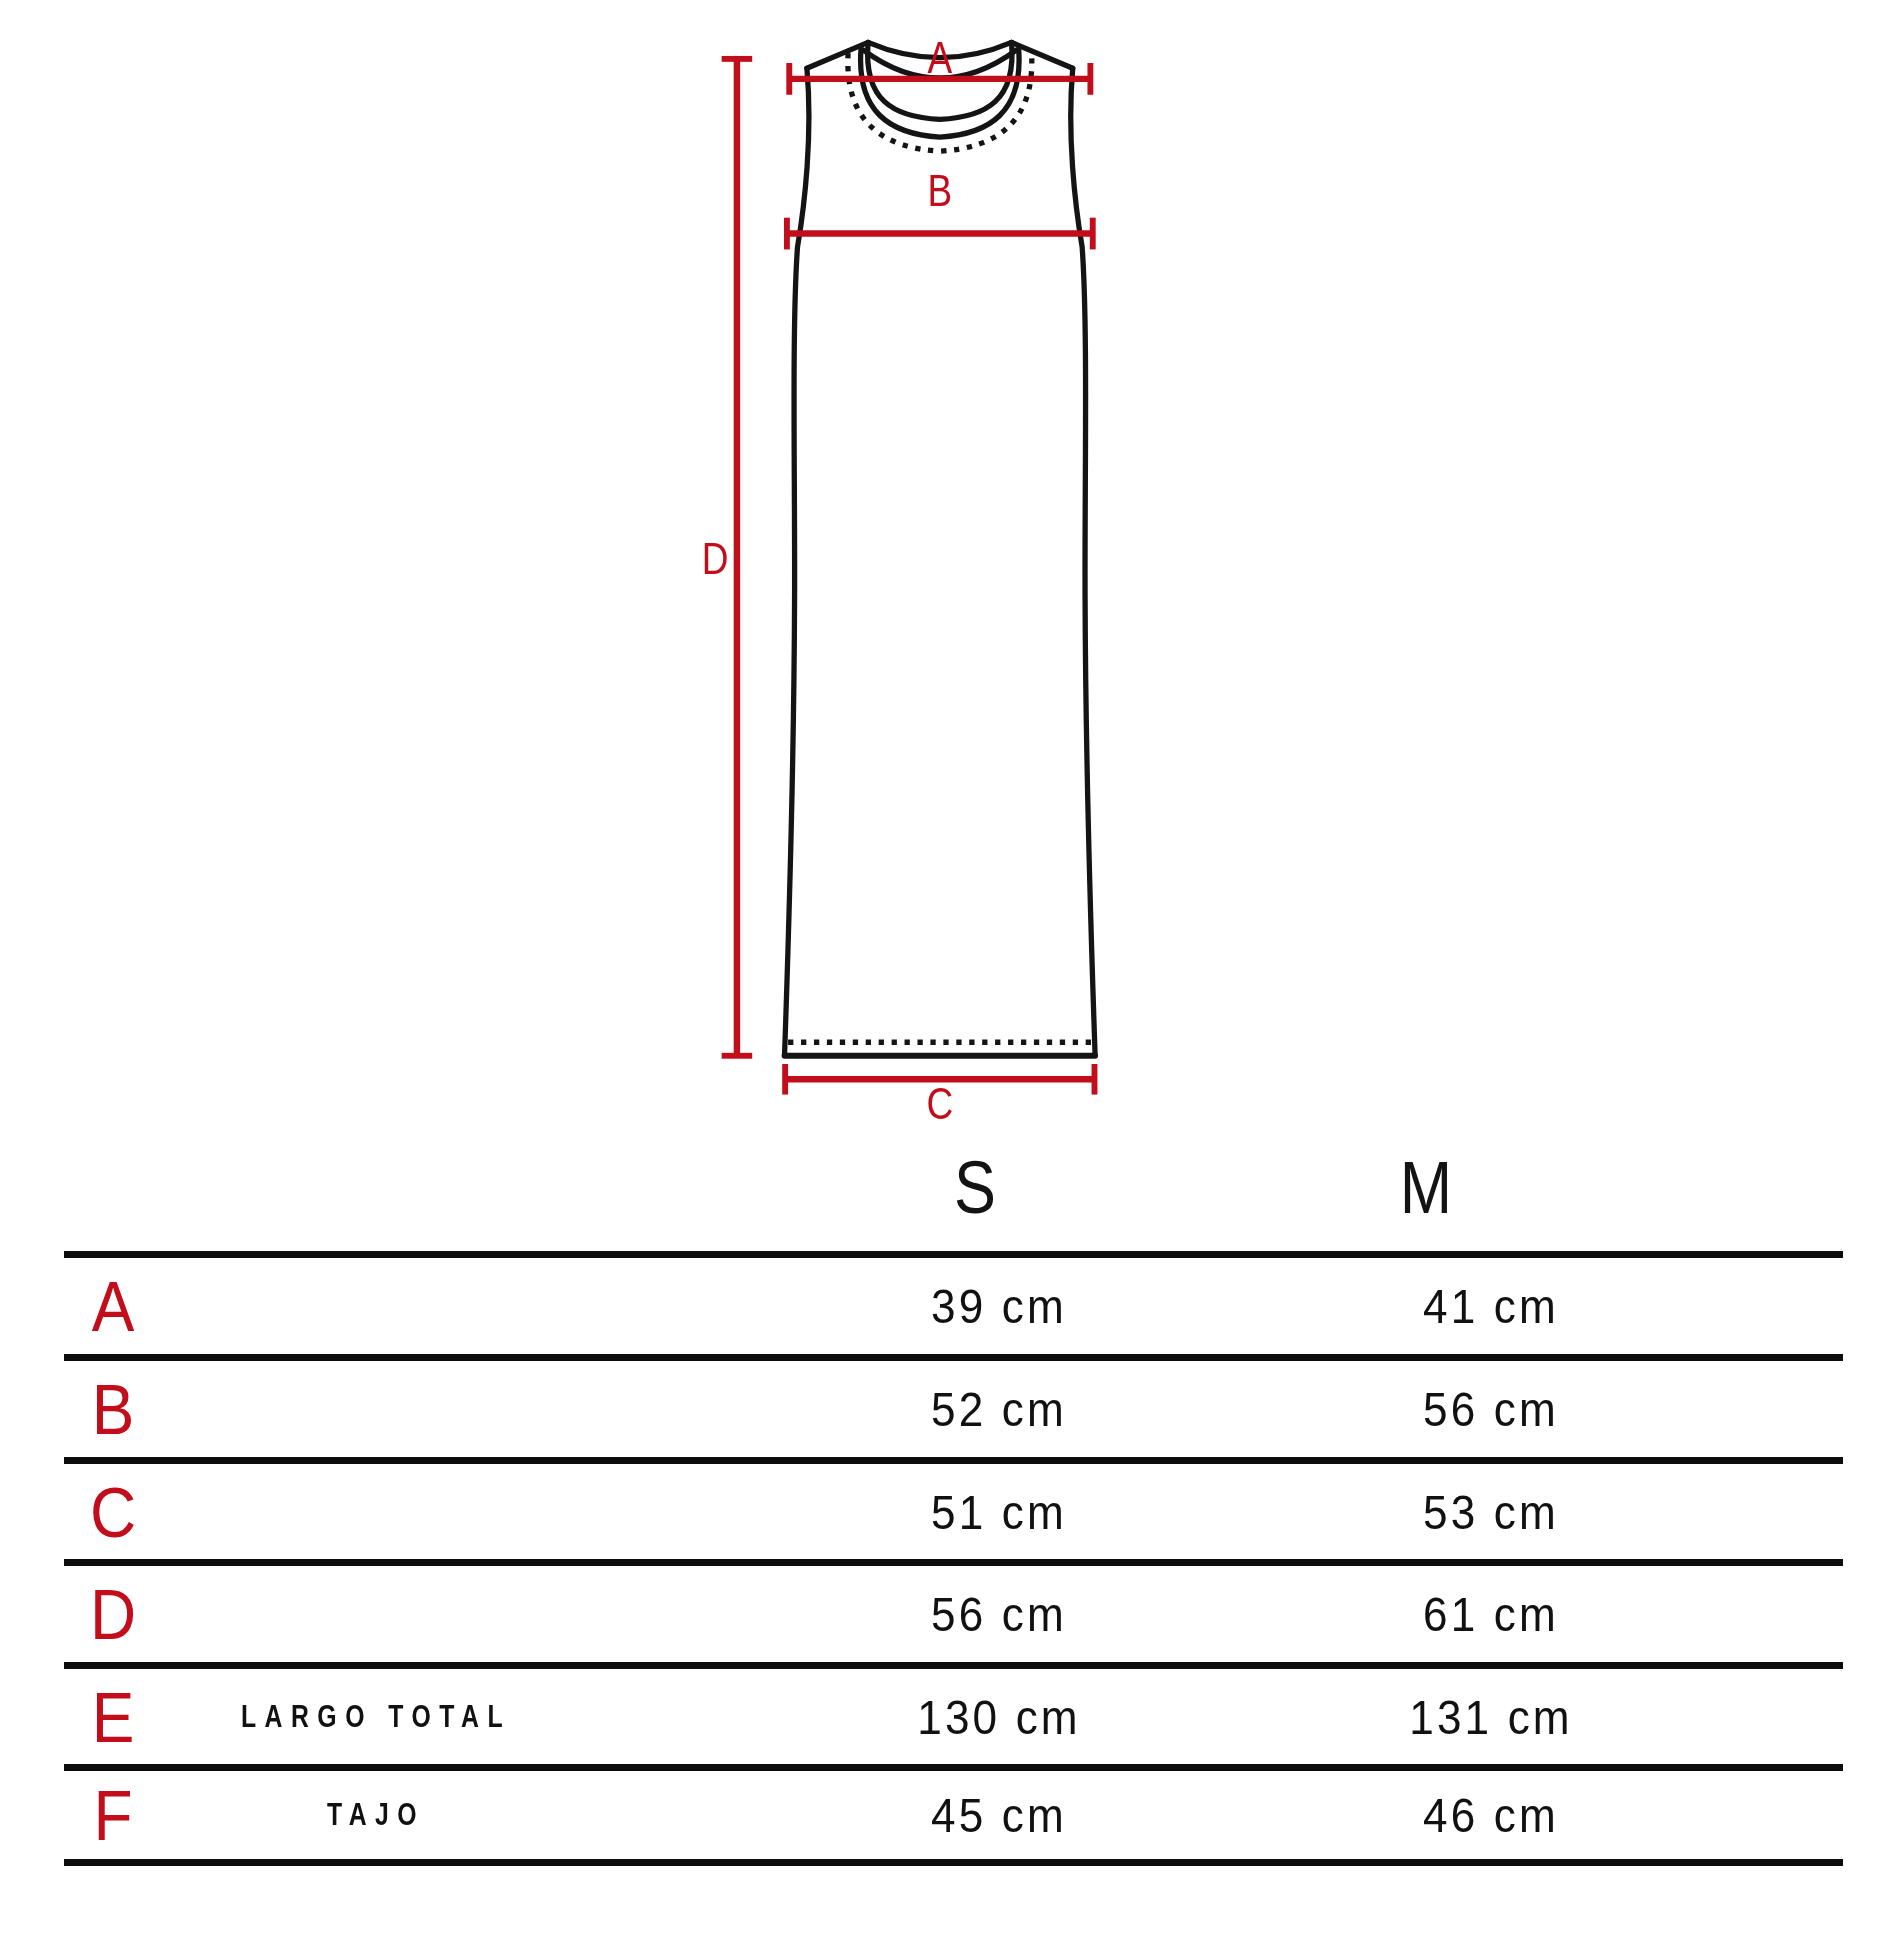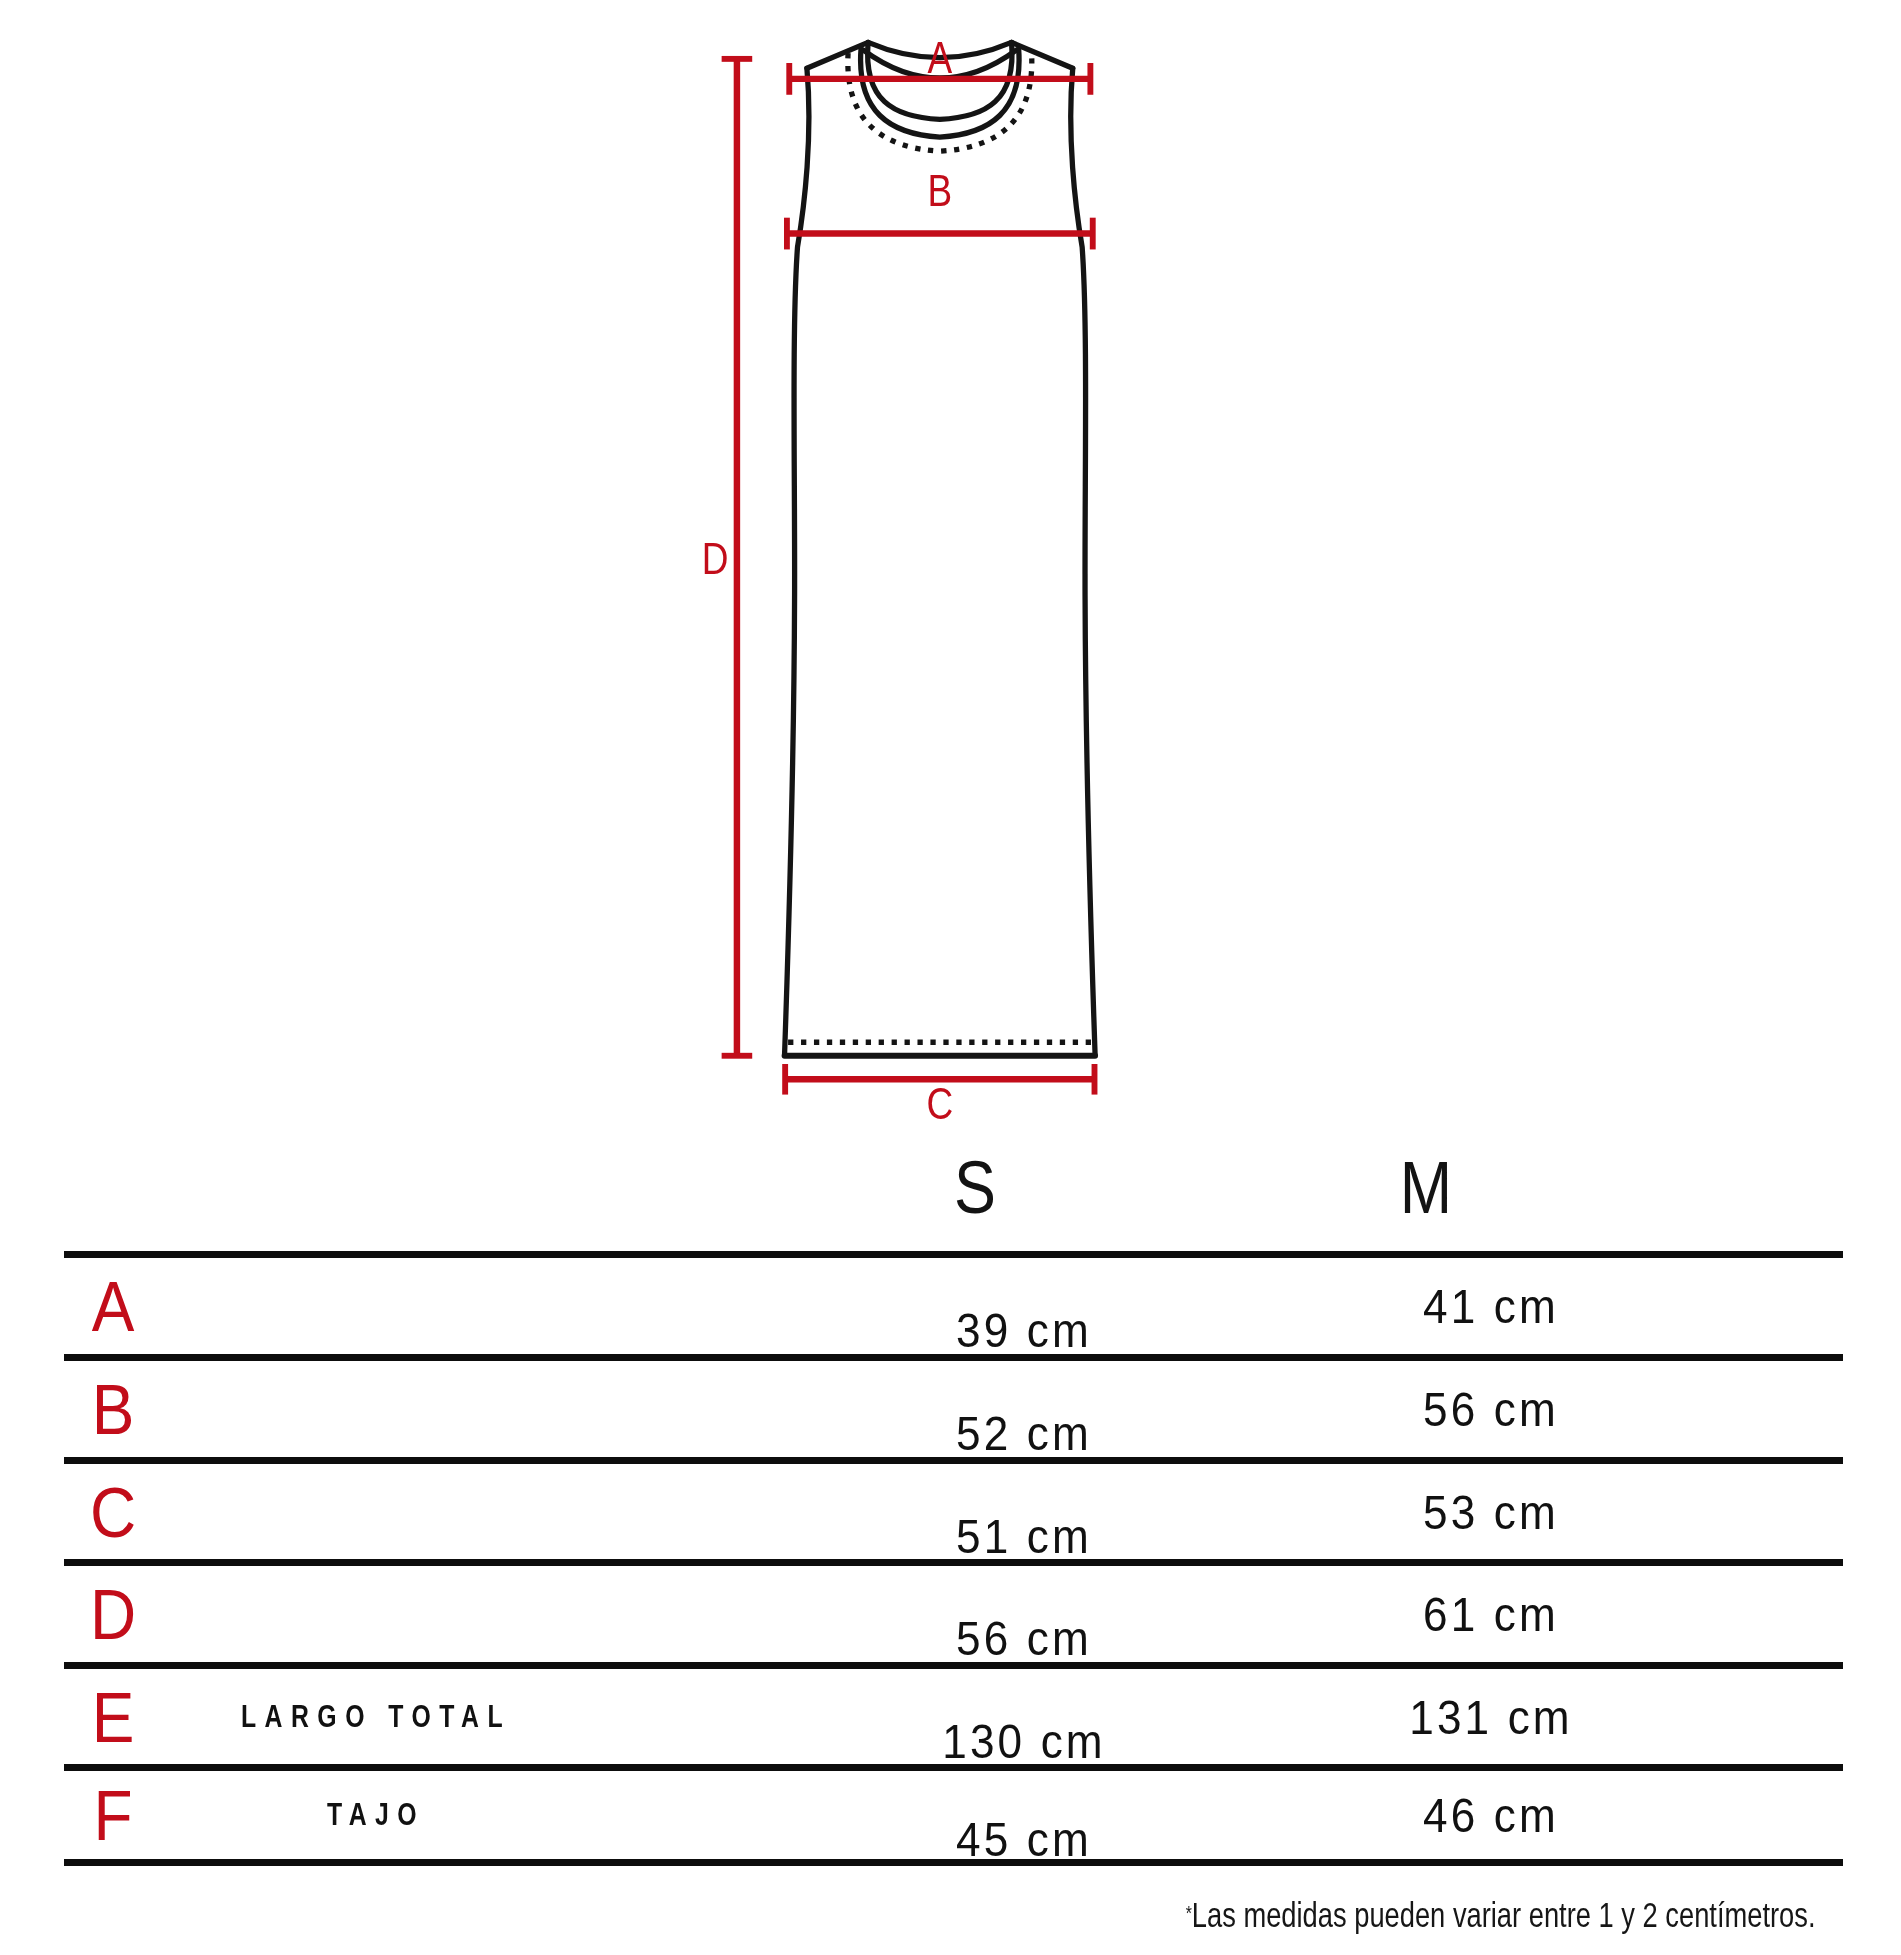--- a/index.html
+++ b/index.html
@@ -54,21 +54,21 @@
     position: absolute;
     top: 1187px;
     transform: translate(-50%, -50%);
     white-space: nowrap;
     color: #131313;
   }
   .hdr-text { font-size: 74px; font-weight: 400; transform: scaleX(0.85); }
 
   .col-letter { left: 113px; }
   .col-label  { left: 376px; }
-  .col-s      { left: 1024px; margin-top: 24px; }
+  .col-s      { left: 999px; }
   .col-m      { left: 1491px; }
 
   .letter-text {
     font-size: 71px;
     font-weight: 400;
     color: #C20D1A;
     transform: scaleX(0.9);
   }
   .label-text {
     font-size: 31px;
@@ -199,18 +199,15 @@
     </div>
 
     <div class="trow" style="top:1771px;height:88px">
       <span class="cell col-letter"><span class="cx letter-text">F</span></span>
       <span class="cell col-label"><span class="cx label-text">TAJO</span></span>
       <span class="cell col-s"><span class="cx value-text">45 cm</span></span>
       <span class="cell col-m"><span class="cx value-text">46 cm</span></span>
     </div>
   </div>
 
-  <div id="footnote">
-    <span class="fnote-text"><span class="fnote-star">*</span><span>Las medidas pueden variar entre 1 y 2 centímetros.</span></span>
-  </div>
 
 </div>
 
 
 </body></html>

